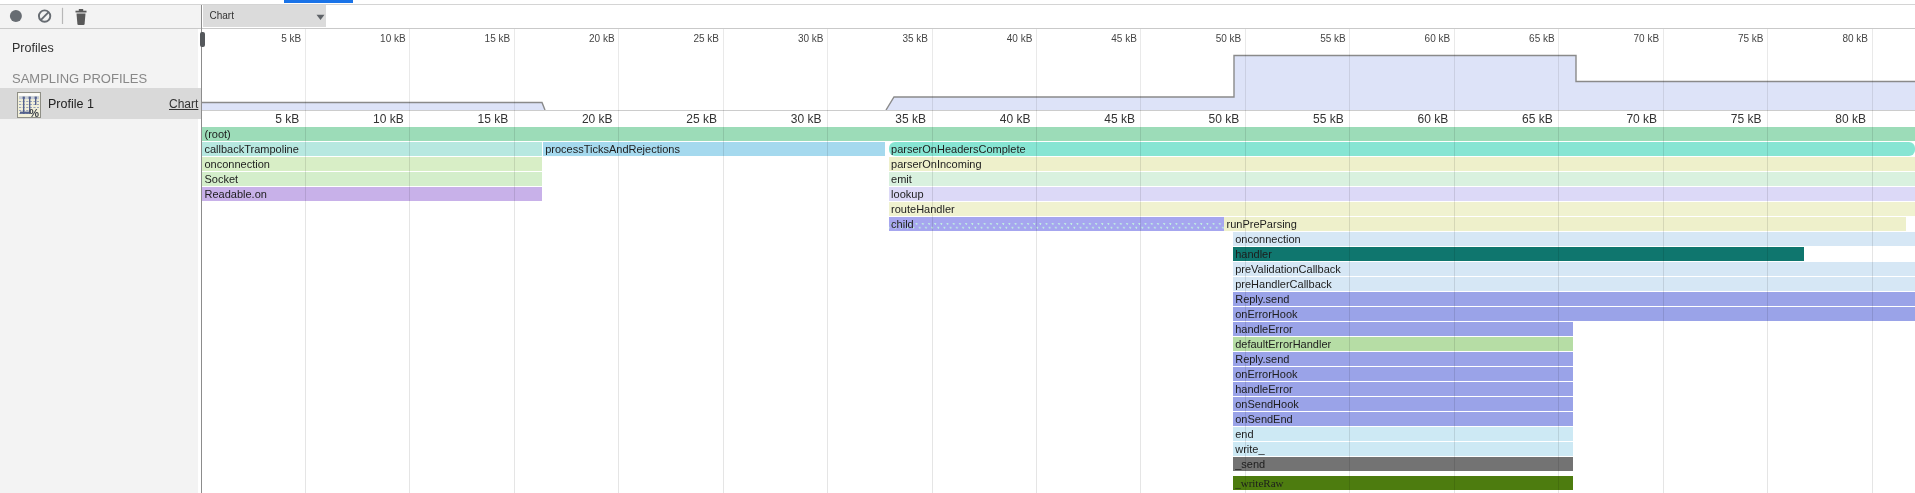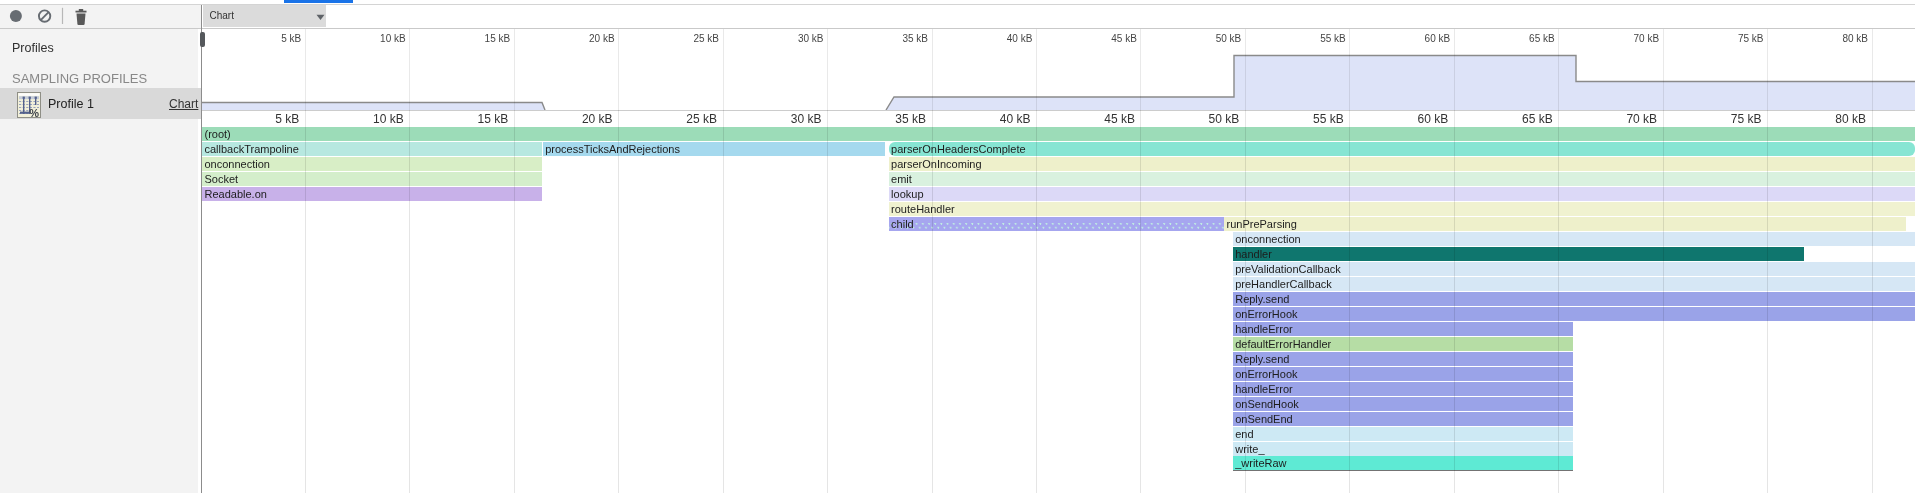--- a/index.html
+++ b/index.html
@@ -144,21 +144,21 @@
 <div class="bar" style="left:1232.7px;top:321.5px;width:340.8px;background-color:#9aa3e8;">handleError</div>
 <div class="bar" style="left:1232.7px;top:336.5px;width:340.8px;background-color:#b6dda5;">defaultErrorHandler</div>
 <div class="bar" style="left:1232.7px;top:351.5px;width:340.8px;background-color:#9aa3e8;">Reply.send</div>
 <div class="bar" style="left:1232.7px;top:366.5px;width:340.8px;background-color:#9aa3e8;">onErrorHook</div>
 <div class="bar" style="left:1232.7px;top:381.5px;width:340.8px;background-color:#9aa3e8;">handleError</div>
 <div class="bar" style="left:1232.7px;top:396.5px;width:340.8px;background-color:#9aa3e8;">onSendHook</div>
 <div class="bar" style="left:1232.7px;top:411.5px;width:340.8px;background-color:#9aa3e8;">onSendEnd</div>
 <div class="bar" style="left:1232.7px;top:426.5px;width:340.8px;background-color:#cde9f4;">end</div>
 <div class="bar" style="left:1232.7px;top:441.5px;width:340.8px;background-color:#cde9f4;">write_</div>
 <div class="bar" style="left:1232.7px;top:456.5px;width:340.8px;background-color:#737373;">_send</div>
-<div class="bar" style="left:1232.7px;top:456px;width:340.8px;background-color:#5eead4;">_writeRaw</div>
+<div class="bar" style="left:1232.7px;top:476px;width:340.8px;background-color:#4d7c0f;font-family:Liberation Serif, serif;">_writeRaw</div>
 <div class="gl2" style="left:304.8px"></div>
 <div class="gl2" style="left:409.2px"></div>
 <div class="gl2" style="left:513.7px"></div>
 <div class="gl2" style="left:618.1px"></div>
 <div class="gl2" style="left:722.5px"></div>
 <div class="gl2" style="left:827.0px"></div>
 <div class="gl2" style="left:931.5px"></div>
 <div class="gl2" style="left:1035.9px"></div>
 <div class="gl2" style="left:1140.4px"></div>
 <div class="gl2" style="left:1244.8px"></div>

